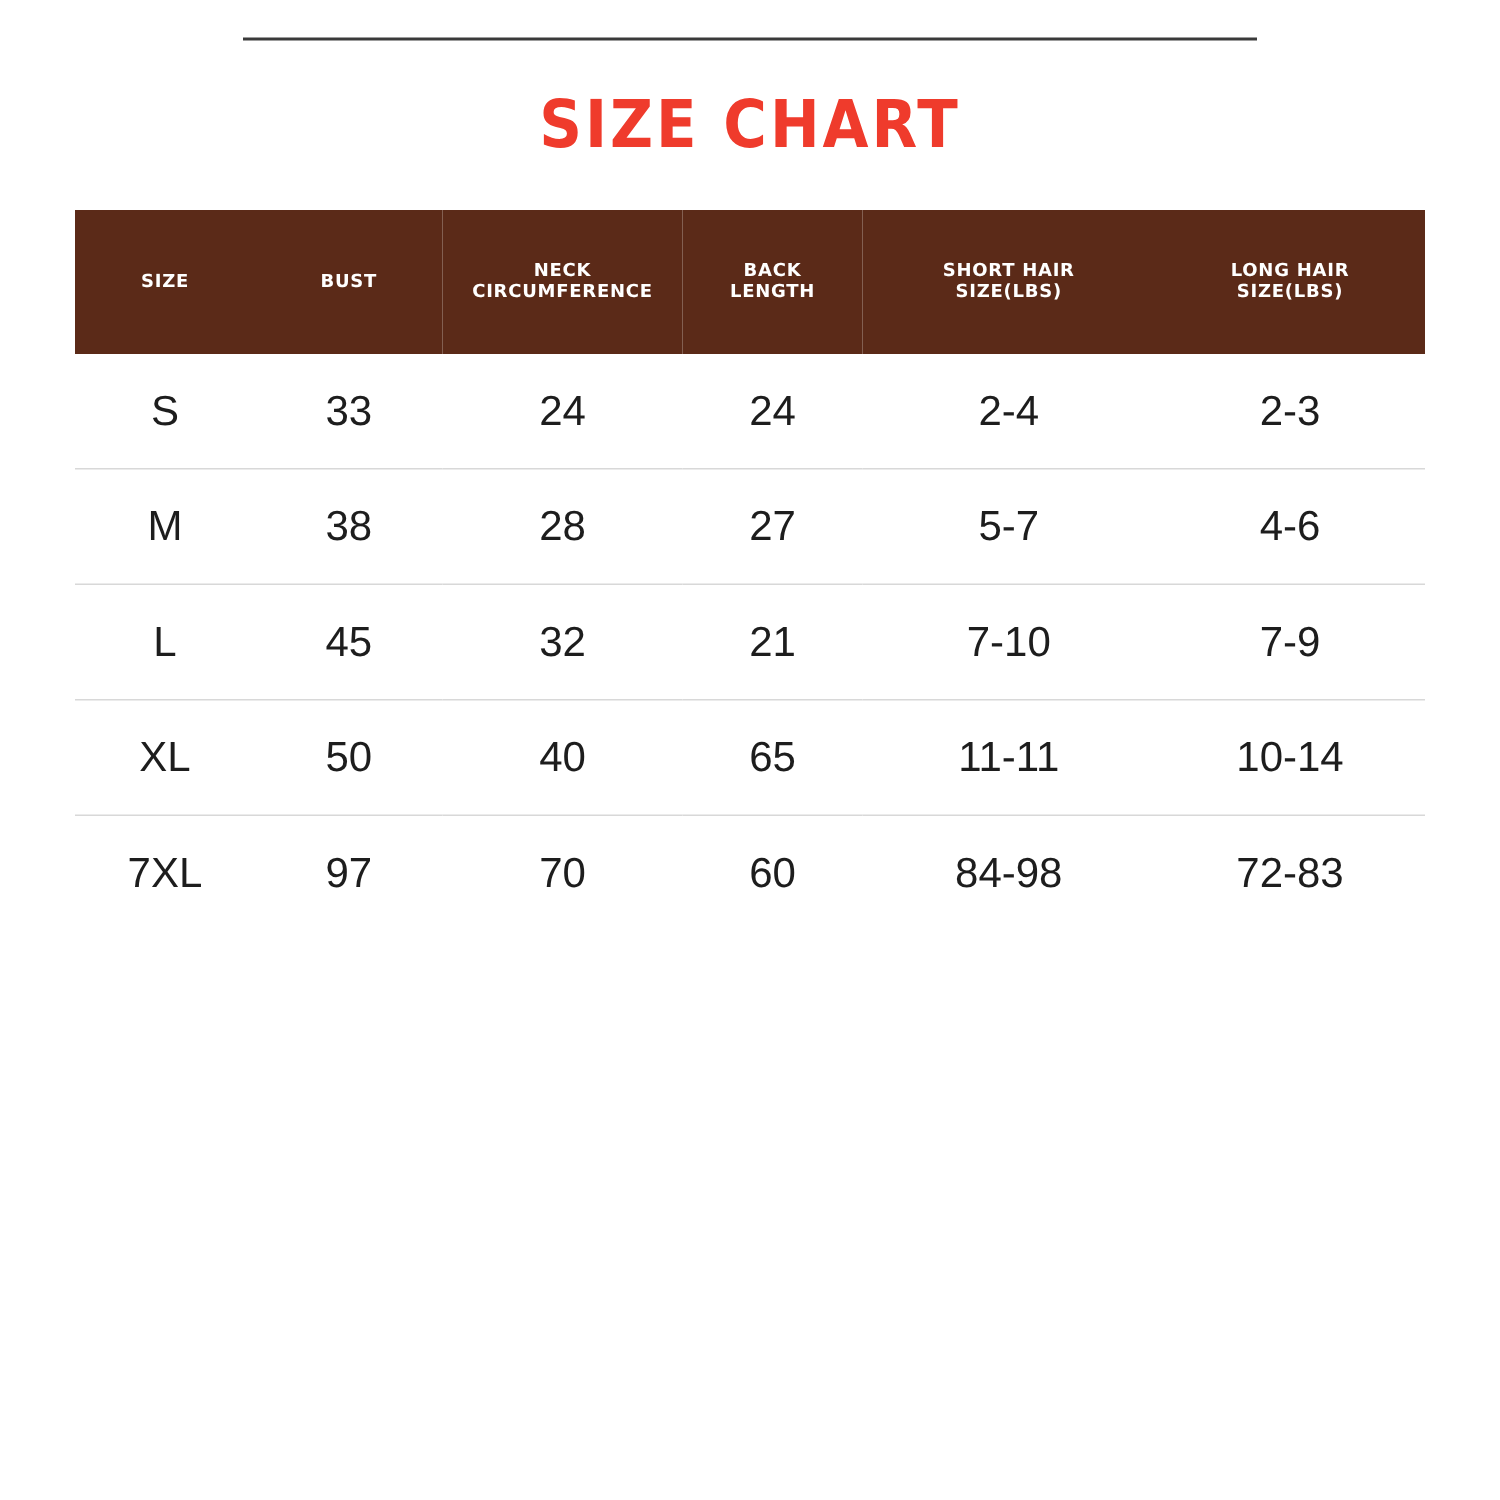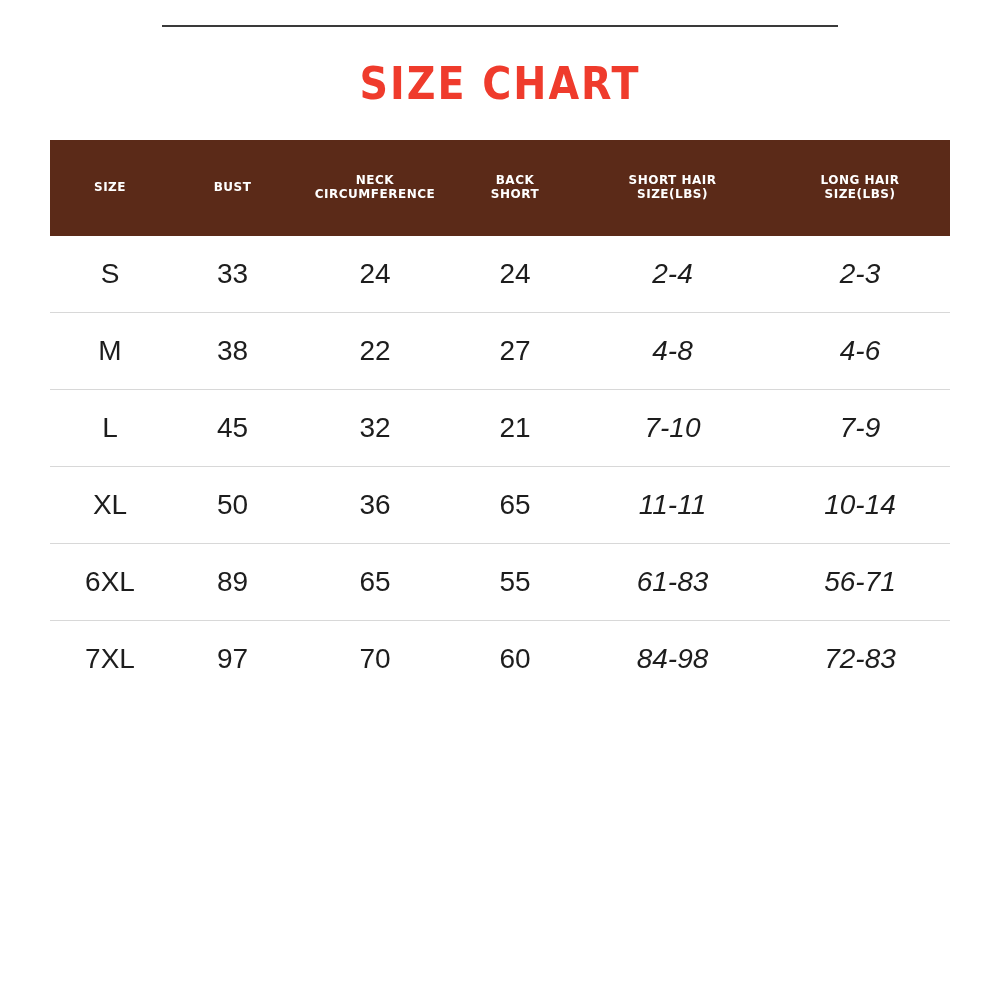--- a/index.html
+++ b/index.html
@@ -83,21 +83,21 @@
   }
   
   col.c0 { width: 120px; }
   col.c1 { width: 125px; }
   col.c2 { width: 160px; }
   col.c3 { width: 120px; }
   col.c4 { width: 195px; }
   col.c5 { width: 180px; }
 
   td.col-size { font-size: 27px; }
-  td.col-hair { font-size: 29px; font-style: italic; }
+  td.col-hair { font-size: 29px; }
 </style>
 </head>
 <body>
 
 <div class="page">
 
   <div class="top-rule"></div>
 
   <div class="title">SIZE CHART</div>
 
@@ -118,21 +118,21 @@
             </th>
             <th>
               <span class="hl">BUST</span>
             </th>
             <th>
               <span class="hl">NECK</span>
               <span class="hl">CIRCUMFERENCE</span>
             </th>
             <th>
               <span class="hl">BACK</span>
-              <span class="hl">SHORT</span>
+              <span class="hl">LENGTH</span>
             </th>
             <th>
               <span class="hl">SHORT HAIR</span>
               <span class="hl">SIZE(LBS)</span>
             </th>
             <th>
               <span class="hl">LONG HAIR</span>
               <span class="hl">SIZE(LBS)</span>
             </th>
           </tr>
@@ -142,48 +142,40 @@
             <td class="col-size">S</td>
             <td>33</td>
             <td>24</td>
             <td>24</td>
             <td class="col-hair">2-4</td>
             <td class="col-hair">2-3</td>
           </tr>
           <tr>
             <td class="col-size">M</td>
             <td>38</td>
-            <td>22</td>
+            <td>28</td>
             <td>27</td>
-            <td class="col-hair">4-8</td>
+            <td class="col-hair">5-7</td>
             <td class="col-hair">4-6</td>
           </tr>
           <tr>
             <td class="col-size">L</td>
             <td>45</td>
             <td>32</td>
             <td>21</td>
             <td class="col-hair">7-10</td>
             <td class="col-hair">7-9</td>
           </tr>
           <tr>
             <td class="col-size">XL</td>
             <td>50</td>
-            <td>36</td>
+            <td>40</td>
             <td>65</td>
             <td class="col-hair">11-11</td>
             <td class="col-hair">10-14</td>
-          </tr>
-          <tr>
-            <td class="col-size">6XL</td>
-            <td>89</td>
-            <td>65</td>
-            <td>55</td>
-            <td class="col-hair">61-83</td>
-            <td class="col-hair">56-71</td>
           </tr>
           <tr>
             <td class="col-size">7XL</td>
             <td>97</td>
             <td>70</td>
             <td>60</td>
             <td class="col-hair">84-98</td>
             <td class="col-hair">72-83</td>
           </tr>
         </tbody>

